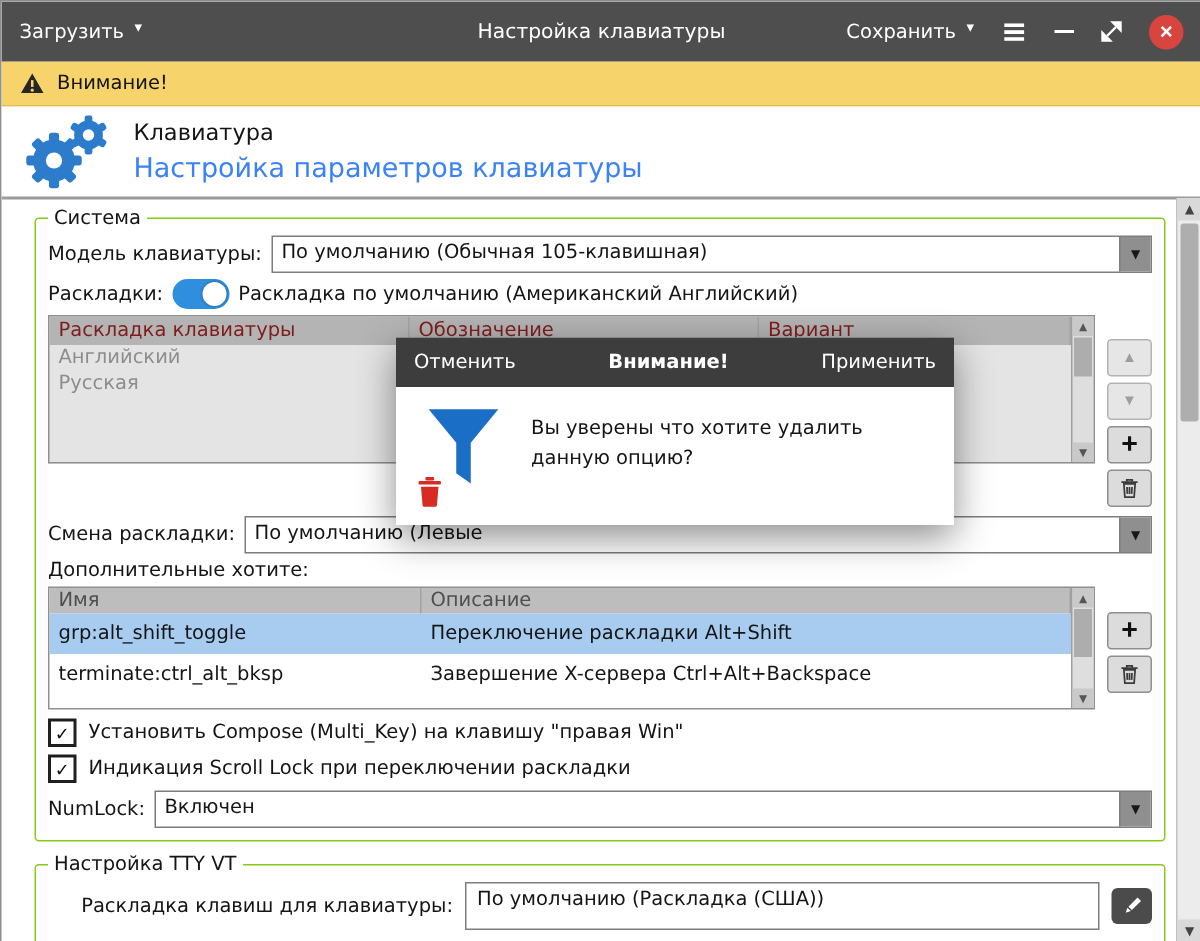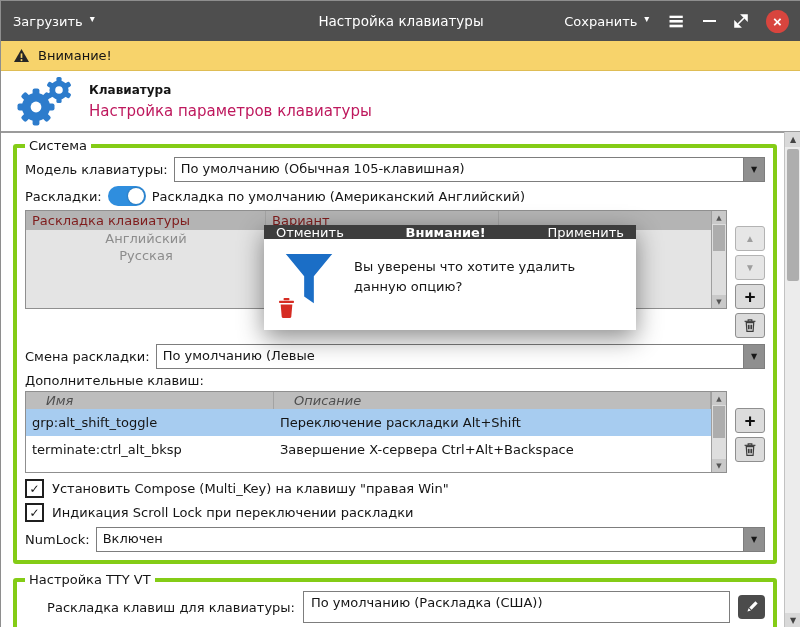--- a/index.html
+++ b/index.html
@@ -14,50 +14,50 @@
   .caret{font-size:10px;line-height:1;}
   .menu-glyph{font-size:21px;line-height:1;font-weight:bold;}
   .min-bar{width:13px;height:2px;background:#fff;display:block;}
   .close-btn{width:23px;height:23px;border-radius:50%;background:#d8453e;border:none;color:#fff;font-size:15px;font-weight:bold;display:grid;place-items:center;cursor:pointer;padding:0;line-height:1;}
 
   
   .warnbar{height:29px;background:#f7d36b;border-bottom:1px solid #dfbd55;display:flex;align-items:center;gap:8px;padding:0 12px;font-size:13px;color:#141414;}
 
   
   .pagehead{height:60px;display:flex;align-items:center;gap:16px;padding:0 14px;border-bottom:2px solid #9b9b9b;background:#fff;}
-  .ph-title{font-size:12px;font-weight:bold;margin-bottom:5px;}
-  .ph-sub{font-size:15px;color:#be185d;}
+  .ph-title{font-size:15px;font-weight:normal;margin-bottom:5px;}
+  .ph-sub{font-size:18px;color:#3b82f6;}
 
   
   .content{position:absolute;top:131px;bottom:0;left:0;right:16px;padding:6px 8px;overflow:hidden;}
-  fieldset.group{border:4px solid #84cc16;border-radius:3px;padding:4px 8px 8px;margin:0 0 8px 4px;}
+  fieldset.group{border:1px solid #84cc16;border-radius:3px;padding:4px 8px 8px;margin:0 0 8px 14px;}
   fieldset.group legend{padding:0 4px;font-size:13px;}
 
   .frow{display:flex;align-items:center;gap:6px;margin-bottom:4px;}
   .frow label{white-space:nowrap;}
 
   .combo{flex:1;display:flex;align-items:stretch;border:1px solid #7d7d7d;background:#fff;height:23px;cursor:pointer;}
   .combo .val{flex:1;padding:3px 6px;overflow:hidden;white-space:nowrap;}
   .combo .arrow{width:20px;background:#8f8f8f;color:#171717;display:grid;place-items:center;font-size:8px;border-left:1px solid #7d7d7d;}
 
   .toggle{width:38px;height:20px;border-radius:10px;background:#2f8ede;position:relative;flex:none;cursor:pointer;}
   .toggle .knob{position:absolute;right:2px;top:2px;width:16px;height:16px;border-radius:50%;background:#fff;box-shadow:0 0 2px rgba(0,0,0,.4);}
 
   
   .tblrow{display:flex;align-items:flex-start;margin-bottom:6px;}
   .tbl{flex:1;border:1px solid #8f8f8f;display:flex;overflow:hidden;}
   .tbl-main{flex:1;overflow:hidden;}
   .t1{height:97px;background:#e4e4e4;}
   .t1 .tbl-head{background:#b4b4b4;color:#7f1d1d;}
   .t1cols{display:grid;grid-template-columns:240px 233px 1fr;}
   .tbl-head > div{padding:2px 6px;border-right:1px solid #a3a3a3;white-space:nowrap;overflow:hidden;}
-  .t1row > div{padding:0 6px;line-height:17px;color:#8d8d8d;white-space:nowrap;overflow:hidden;text-align:center;}
+  .t1row > div{padding:0 6px;line-height:17px;color:#8d8d8d;white-space:nowrap;overflow:hidden;}
   .t2{height:80px;background:#fff;}
   .t2 .tbl-head{background:#bdbdbd;color:#4f4f4f;}
-  .t2 .tbl-head > div{padding:1px 20px;font-style:italic;}
+  .t2 .tbl-head > div{padding:1px 6px;}
   .t2cols{display:grid;grid-template-columns:248px 1fr;}
   .t2row{height:27px;align-items:center;}
   .t2row > div{padding:0 6px;white-space:nowrap;overflow:hidden;}
   .t2row.selected{background:#a7ccf0;}
 
   .scol{width:14px;border-left:1px solid #9f9f9f;background:#dedede;display:flex;flex-direction:column;}
   .sc-btn{height:13px;display:grid;place-items:center;font-size:7px;color:#555;background:#c9c9c9;cursor:pointer;}
   .sc-thumb{margin:1px;background:#adadad;cursor:pointer;}
   .sc-bottom{margin-top:auto;}
 
@@ -81,21 +81,21 @@
   .pencil-btn{width:27px;height:24px;background:#4b4b4b;border:none;border-radius:4px;display:grid;place-items:center;cursor:pointer;flex:none;padding:0;}
 
   
   .vscroll{position:absolute;top:131px;right:0;bottom:0;width:16px;background:#ececec;border-left:1px solid #c2c2c2;display:flex;flex-direction:column;}
   .vs-btn{height:15px;display:grid;place-items:center;font-size:8px;color:#444;background:#d9d9d9;cursor:pointer;}
   .vs-thumb{margin:2px;height:132px;background:#aeaeae;border-radius:2px;cursor:pointer;}
   .vs-bottom{margin-top:auto;}
 
   
   .modal{position:absolute;left:263px;top:224px;width:372px;background:#fff;box-shadow:0 8px 24px rgba(0,0,0,.45);z-index:40;}
-  .modal-head{height:14px;background:#3d3d3d;color:#fff;display:flex;align-items:center;padding:0 12px;}
+  .modal-head{height:33px;background:#3d3d3d;color:#fff;display:flex;align-items:center;padding:0 12px;}
   .mh-btn{background:none;border:none;color:#fff;font:inherit;cursor:pointer;padding:0;}
   .mh-title{flex:1;text-align:center;font-weight:bold;}
   .modal-body{display:flex;gap:16px;padding:12px 14px 16px 18px;}
   .funnel-wrap{position:relative;width:56px;flex:none;}
   .funnel-trash{position:absolute;left:-5px;bottom:-4px;}
   .msg{padding-top:6px;line-height:1.55;max-width:262px;}
 </style>
 </head>
 <body>
 
@@ -204,20 +204,21 @@
             <div class="knob"></div>
           </div>
         <span>Раскладка по умолчанию (Американский Английский)</span>
       </div>
 
       <div class="tblrow">
         <div class="tbl t1">
           <div class="tbl-main">
             <div class="tbl-head t1cols">
               <div>Раскладка клавиатуры</div>
+              <div>Обозначение</div>
               <div>Вариант</div>
             </div>
             <div class="t1row t1cols">
               <div>Английский</div>
               <div></div>
               <div></div>
             </div>
             <div class="t1row t1cols">
               <div>Русская</div>
               <div></div>
@@ -262,21 +263,21 @@
       <div class="frow">
         <label>Смена раскладки:</label>
         <div class="combo">
           <div class="val">По умолчанию (Левые</div>
           <div class="arrow">
               <span>▼</span>
             </div>
         </div>
       </div>
 
-      <div class="optlabel">Дополнительные клавиш:</div>
+      <div class="optlabel">Дополнительные хотите:</div>
 
       <div class="tblrow">
         <div class="tbl t2">
           <div class="tbl-main">
             <div class="tbl-head t2cols">
               <div>Имя</div>
               <div>Описание</div>
             </div>
             <div class="t2row t2cols selected">
               <div>grp:alt_shift_toggle</div>

